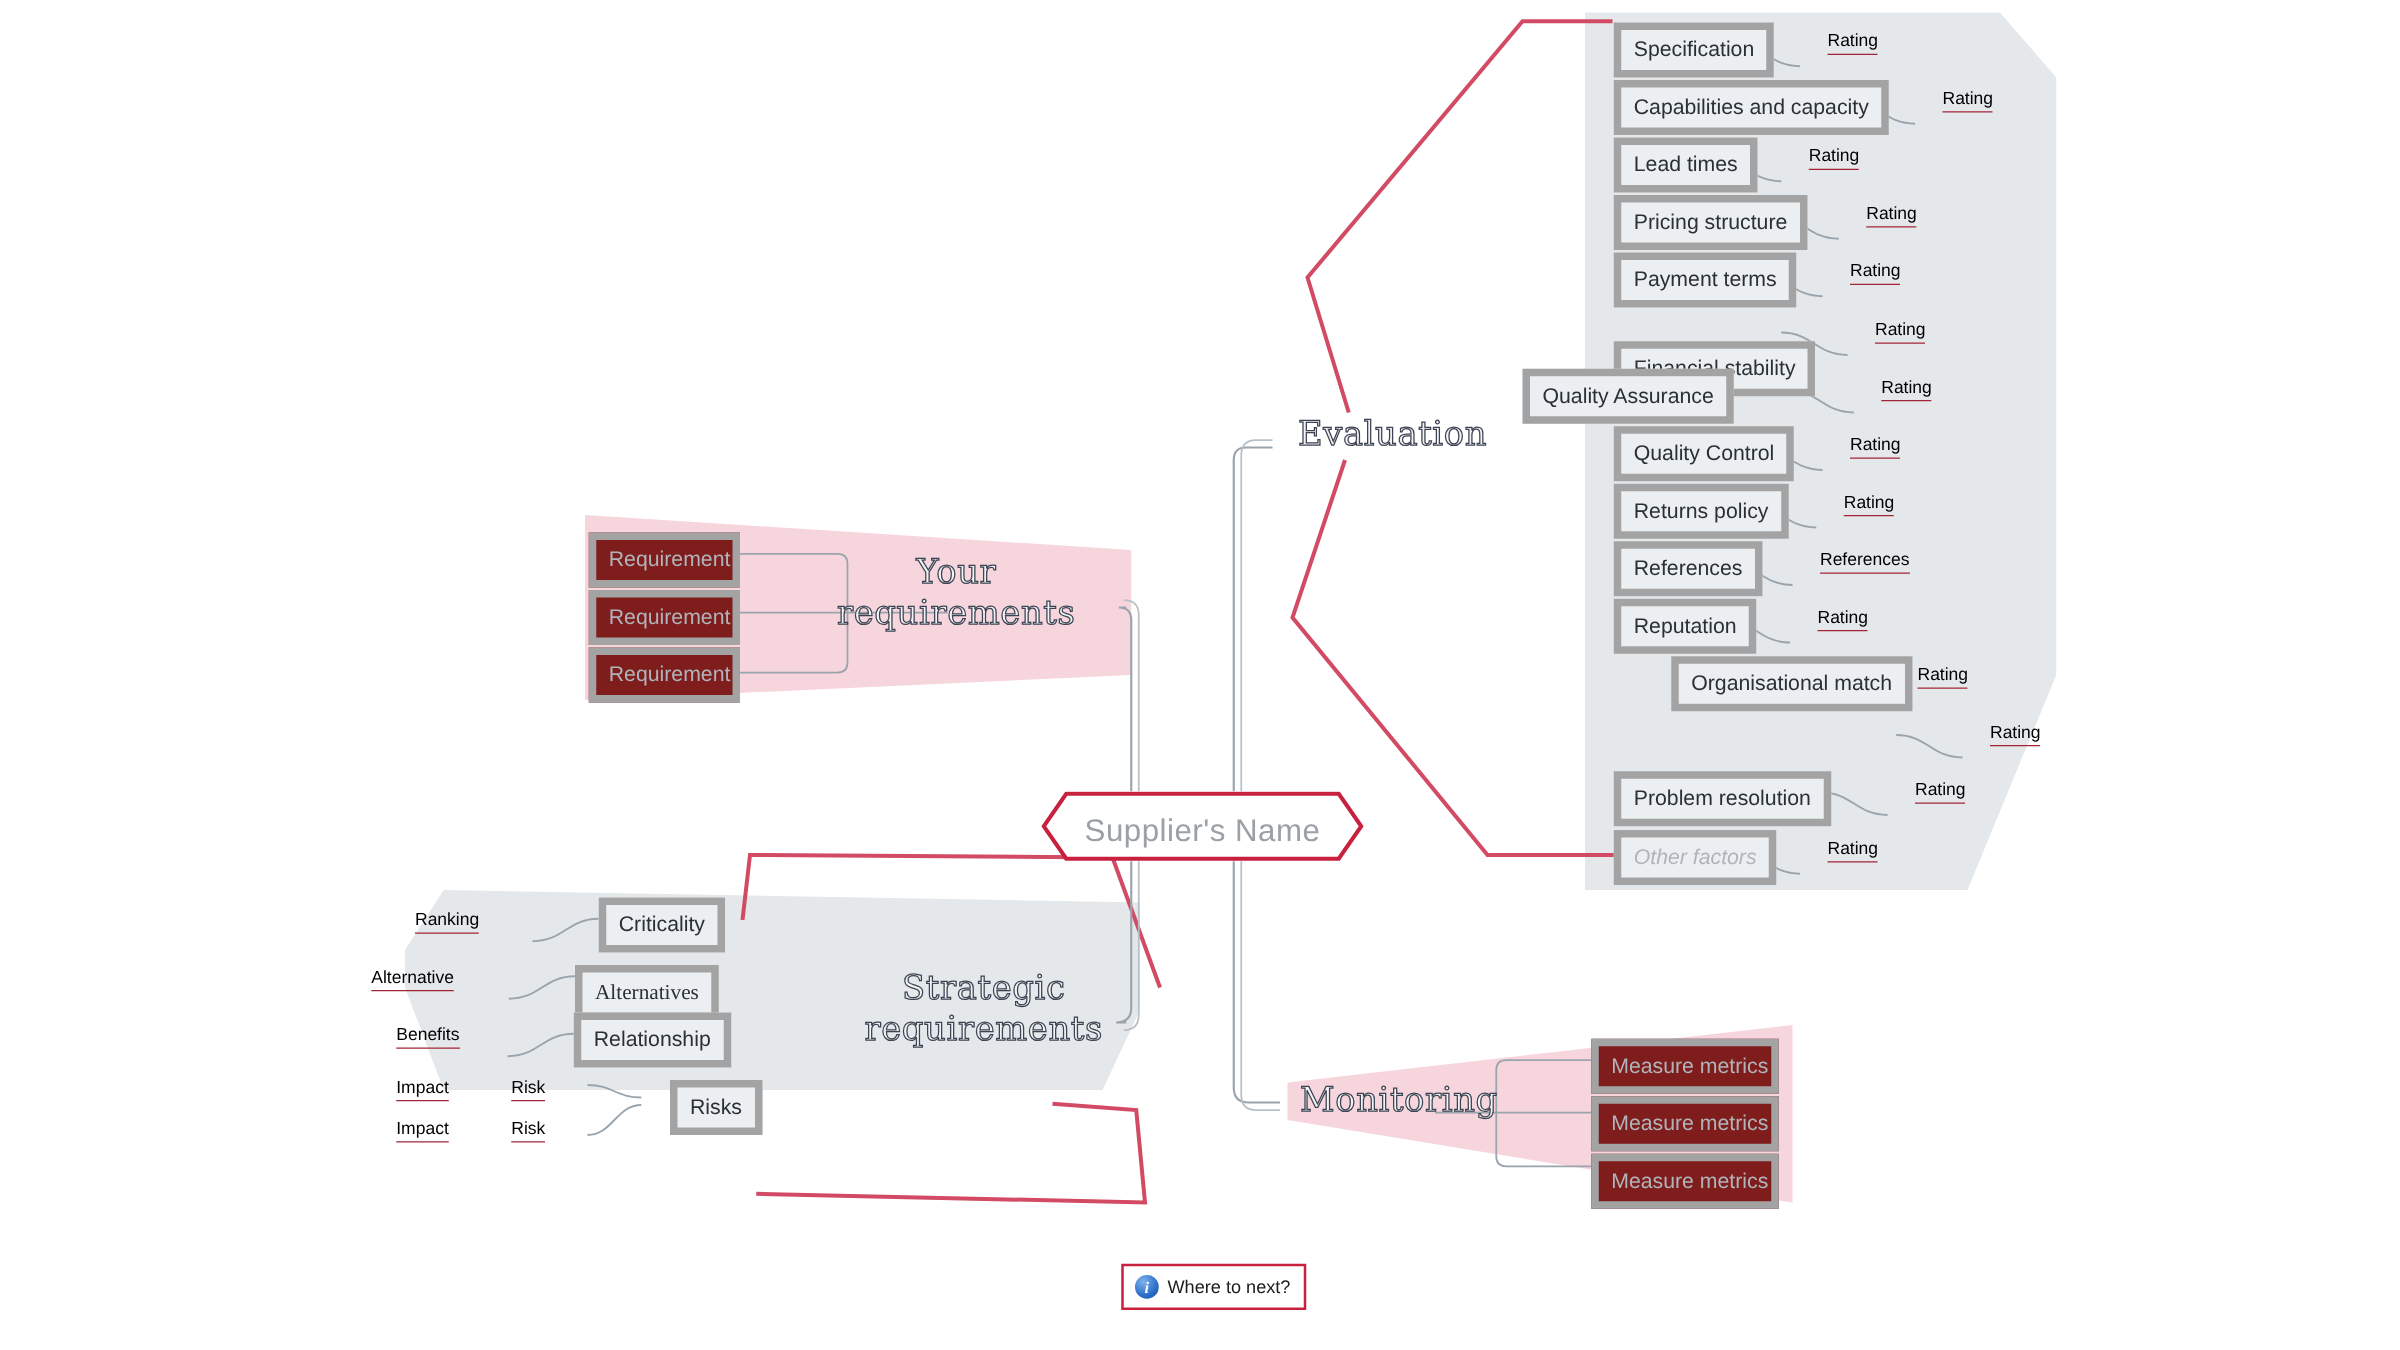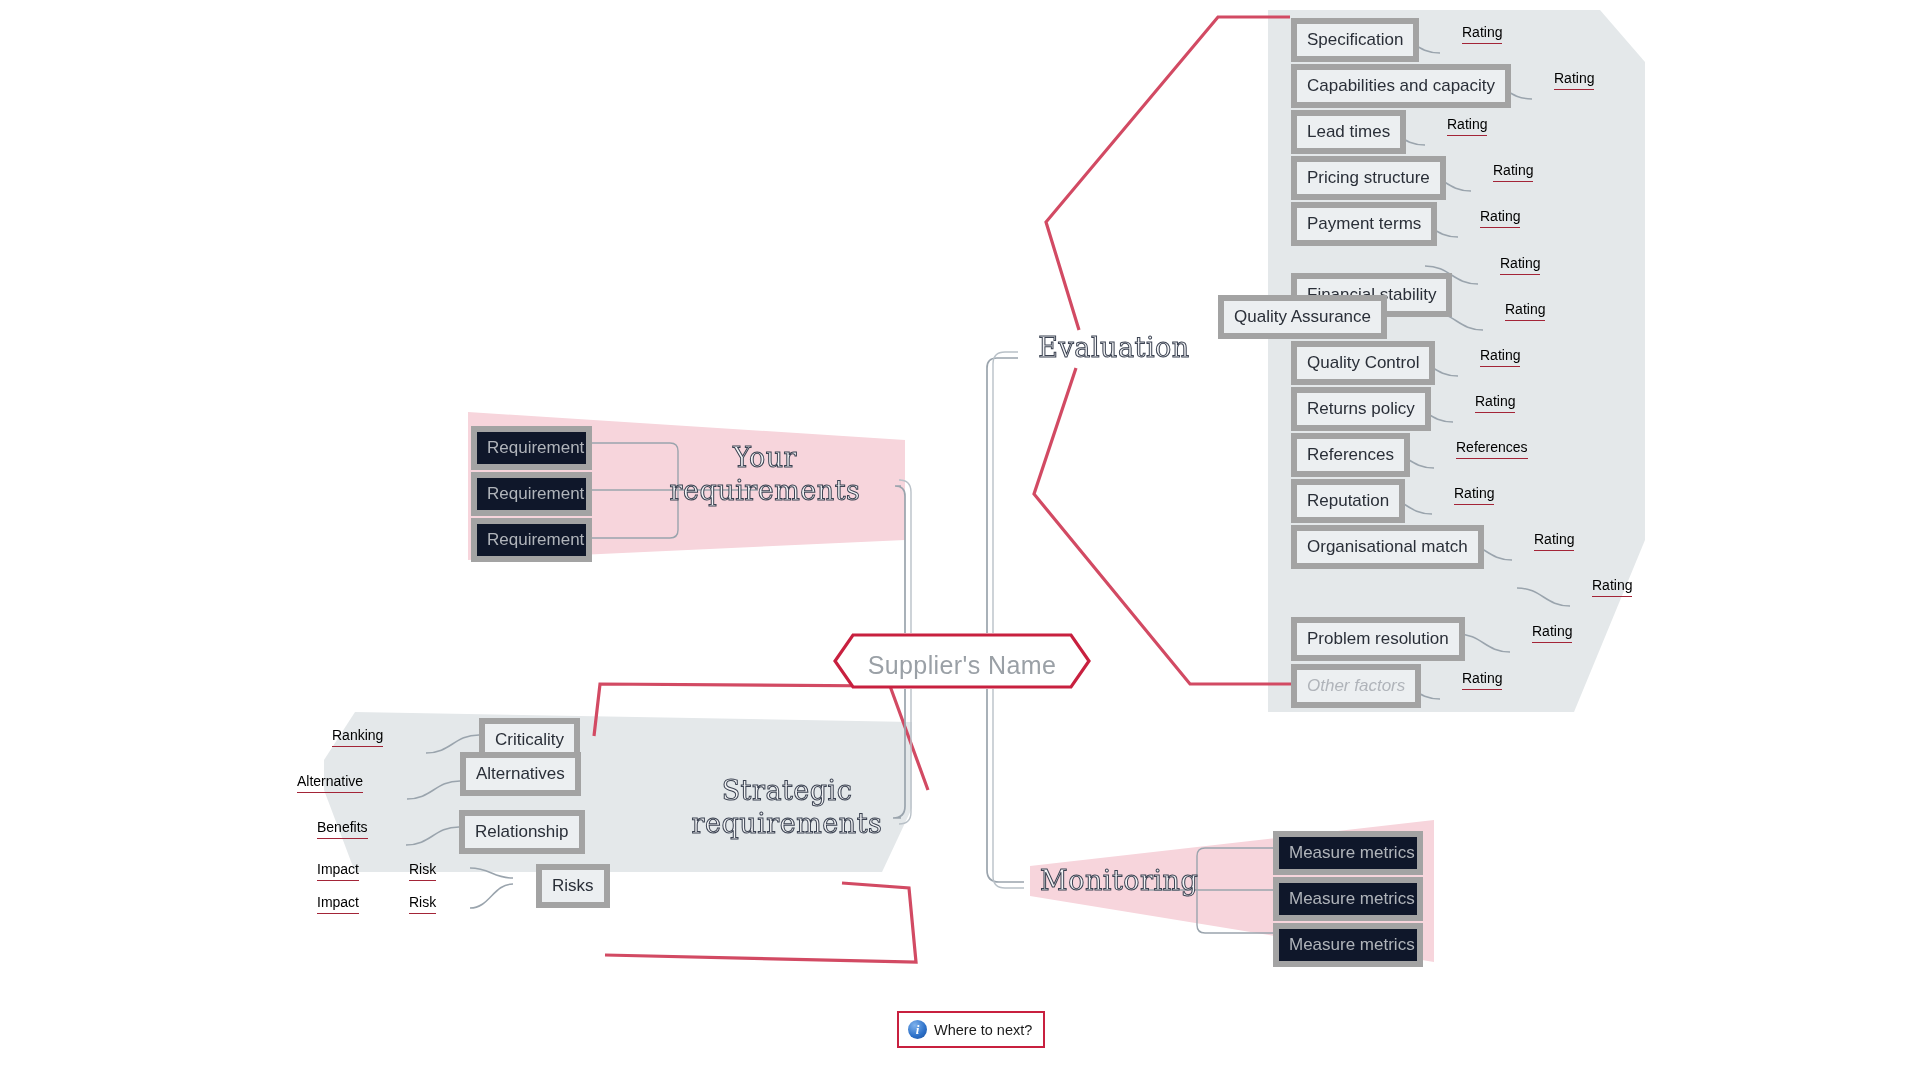--- a/index.html
+++ b/index.html
@@ -20,21 +20,21 @@
     background:#ffffff;
     color:#2a2f38;
     font-size:17px;
     line-height:1;
     padding:7px 10px 8px 10px;
     white-space:nowrap;
     box-sizing:border-box;
   }
   .node.ghost{ color:#b0b4ba; background:rgba(255,255,255,0.55); }
   .node.on-grey{ background:#eceff1; }
-  .node.on-pink{ background:#0f172a; }
+  .node.on-pink{ background:#7f1d1d; }
 
   
   .leaf{
     position:absolute;
     font-size:14px;
     color:#000000;
     white-space:nowrap;
     padding-bottom:3px;
     border-bottom:1.6px solid #a32437;
     line-height:1.15;
@@ -180,21 +180,21 @@
   <div class="node on-grey" style="left:1291px;top:64px;">Capabilities and capacity</div>
   <div class="node on-grey" style="left:1291px;top:110px;">Lead times</div>
   <div class="node on-grey" style="left:1291px;top:156px;">Pricing structure</div>
   <div class="node on-grey" style="left:1291px;top:202px;">Payment terms</div>
   <div class="node on-grey" style="left:1291px;top:249px;margin-top:24px;">Financial stability</div>
   <div class="node on-grey" style="left:1218px;top:295px;">Quality Assurance</div>
   <div class="node on-grey" style="left:1291px;top:341px;">Quality Control</div>
   <div class="node on-grey" style="left:1291px;top:387px;">Returns policy</div>
   <div class="node on-grey" style="left:1291px;top:433px;">References</div>
   <div class="node on-grey" style="left:1291px;top:479px;">Reputation</div>
-  <div class="node on-grey" style="left:1291px;top:525px;">Organisational match</div>
+  <div class="node on-grey" style="left:1337px;top:525px;">Organisational match</div>
   <div class="node on-grey" style="left:1291px;top:617px;">Problem resolution</div>
   <div class="node on-grey ghost" style="left:1291px;top:664px;font-style:italic;">Other factors</div>
 
   <div class="leaf" style="left:1462px;top:24px;">Rating</div>
   <div class="leaf" style="left:1554px;top:70px;">Rating</div>
   <div class="leaf" style="left:1447px;top:116px;">Rating</div>
   <div class="leaf" style="left:1493px;top:162px;">Rating</div>
   <div class="leaf" style="left:1480px;top:208px;">Rating</div>
   <div class="leaf" style="left:1500px;top:255px;">Rating</div>
   <div class="leaf" style="left:1505px;top:301px;">Rating</div>
@@ -205,21 +205,21 @@
   <div class="leaf" style="left:1534px;top:531px;">Rating</div>
   <div class="leaf" style="left:1592px;top:577px;">Rating</div>
   <div class="leaf" style="left:1532px;top:623px;">Rating</div>
   <div class="leaf" style="left:1462px;top:670px;">Rating</div>
 
   <div class="node on-pink ghost" style="left:471px;top:426px;width:121px;">Requirement</div>
   <div class="node on-pink ghost" style="left:471px;top:472px;width:121px;">Requirement</div>
   <div class="node on-pink ghost" style="left:471px;top:518px;width:121px;">Requirement</div>
 
   <div class="node on-grey" style="left:479px;top:718px;">Criticality</div>
-  <div class="node on-grey" style="left:460px;top:752px;">Alternatives</div>
+  <div class="node on-grey" style="left:460px;top:772px;font-family:Liberation Serif, serif;">Alternatives</div>
   <div class="node on-grey" style="left:459px;top:810px;">Relationship</div>
   <div class="node on-grey" style="left:513px;top:864px;margin-left:23px;">Risks</div>
 
   <div class="leaf" style="left:332px;top:727px;">Ranking</div>
   <div class="leaf" style="left:297px;top:773px;">Alternative</div>
   <div class="leaf" style="left:317px;top:819px;">Benefits</div>
 
   <div class="leaf" style="left:409px;top:861px;">Risk</div>
   <div class="leaf" style="left:317px;top:861px;">Impact</div>
   <div class="leaf" style="left:409px;top:894px;">Risk</div>

